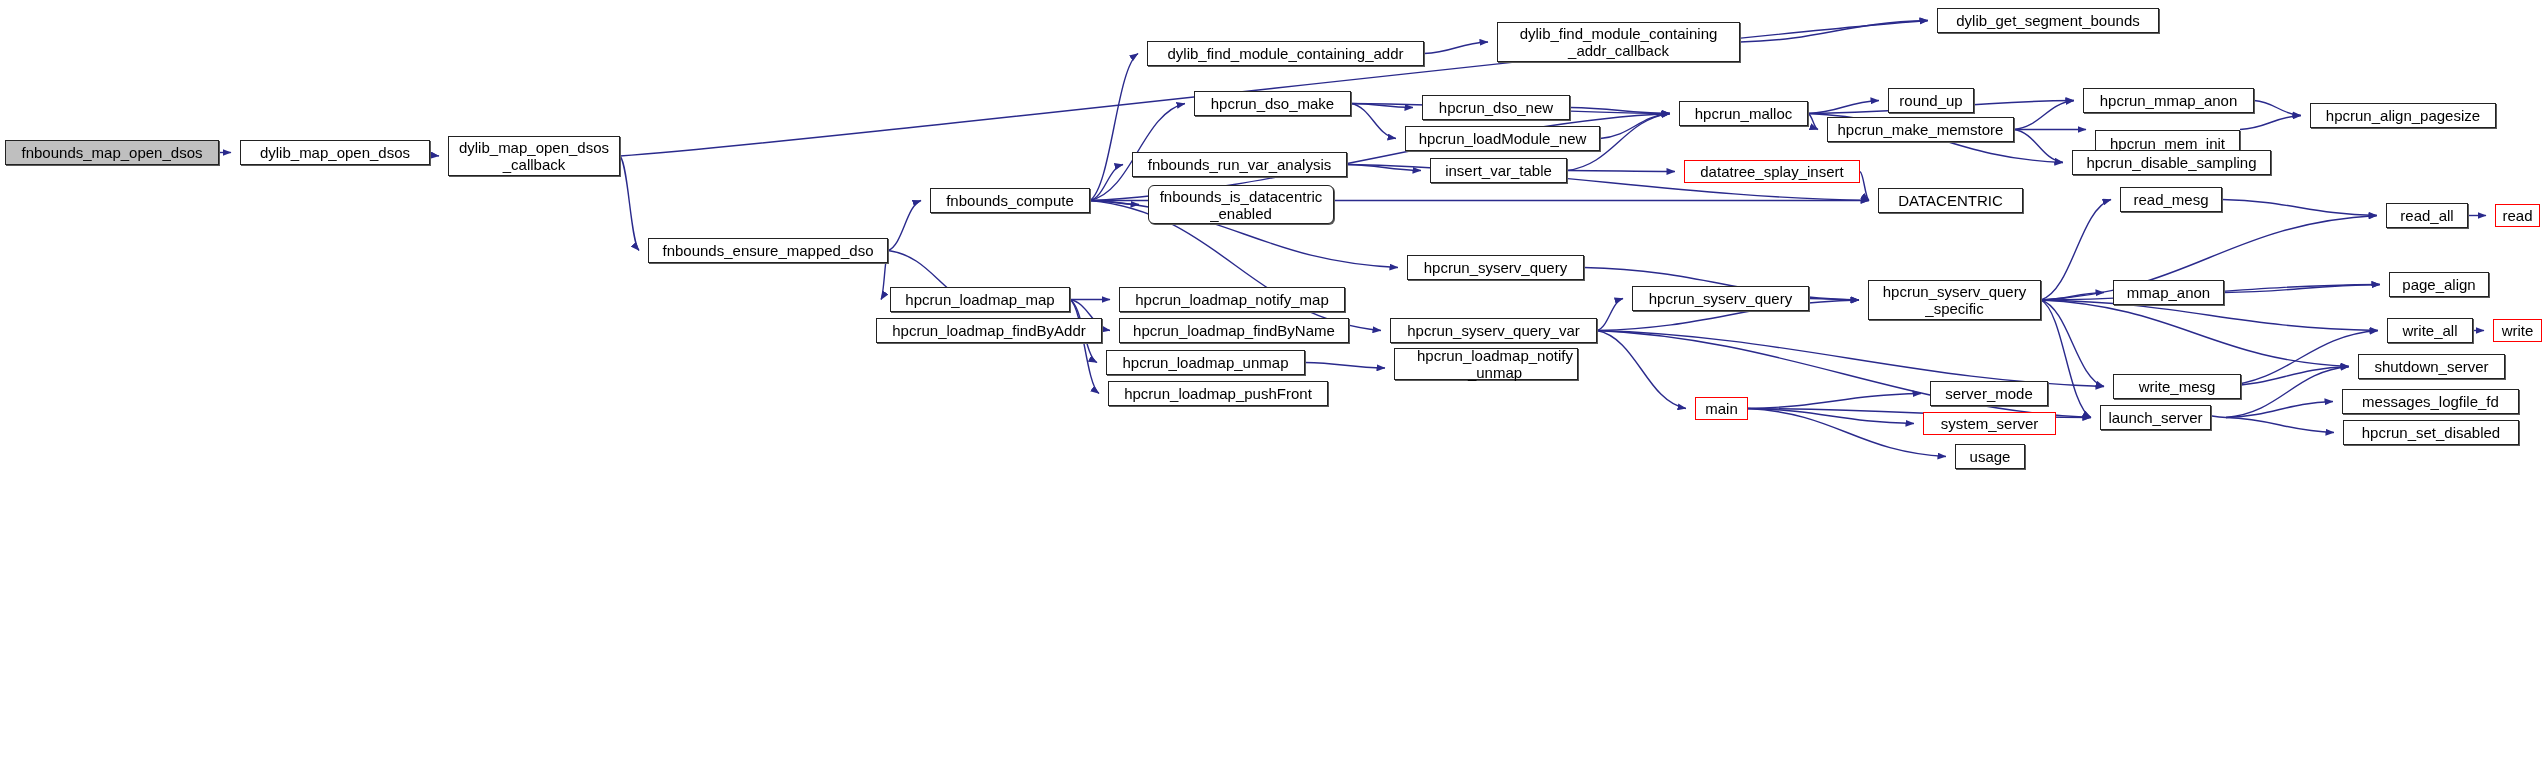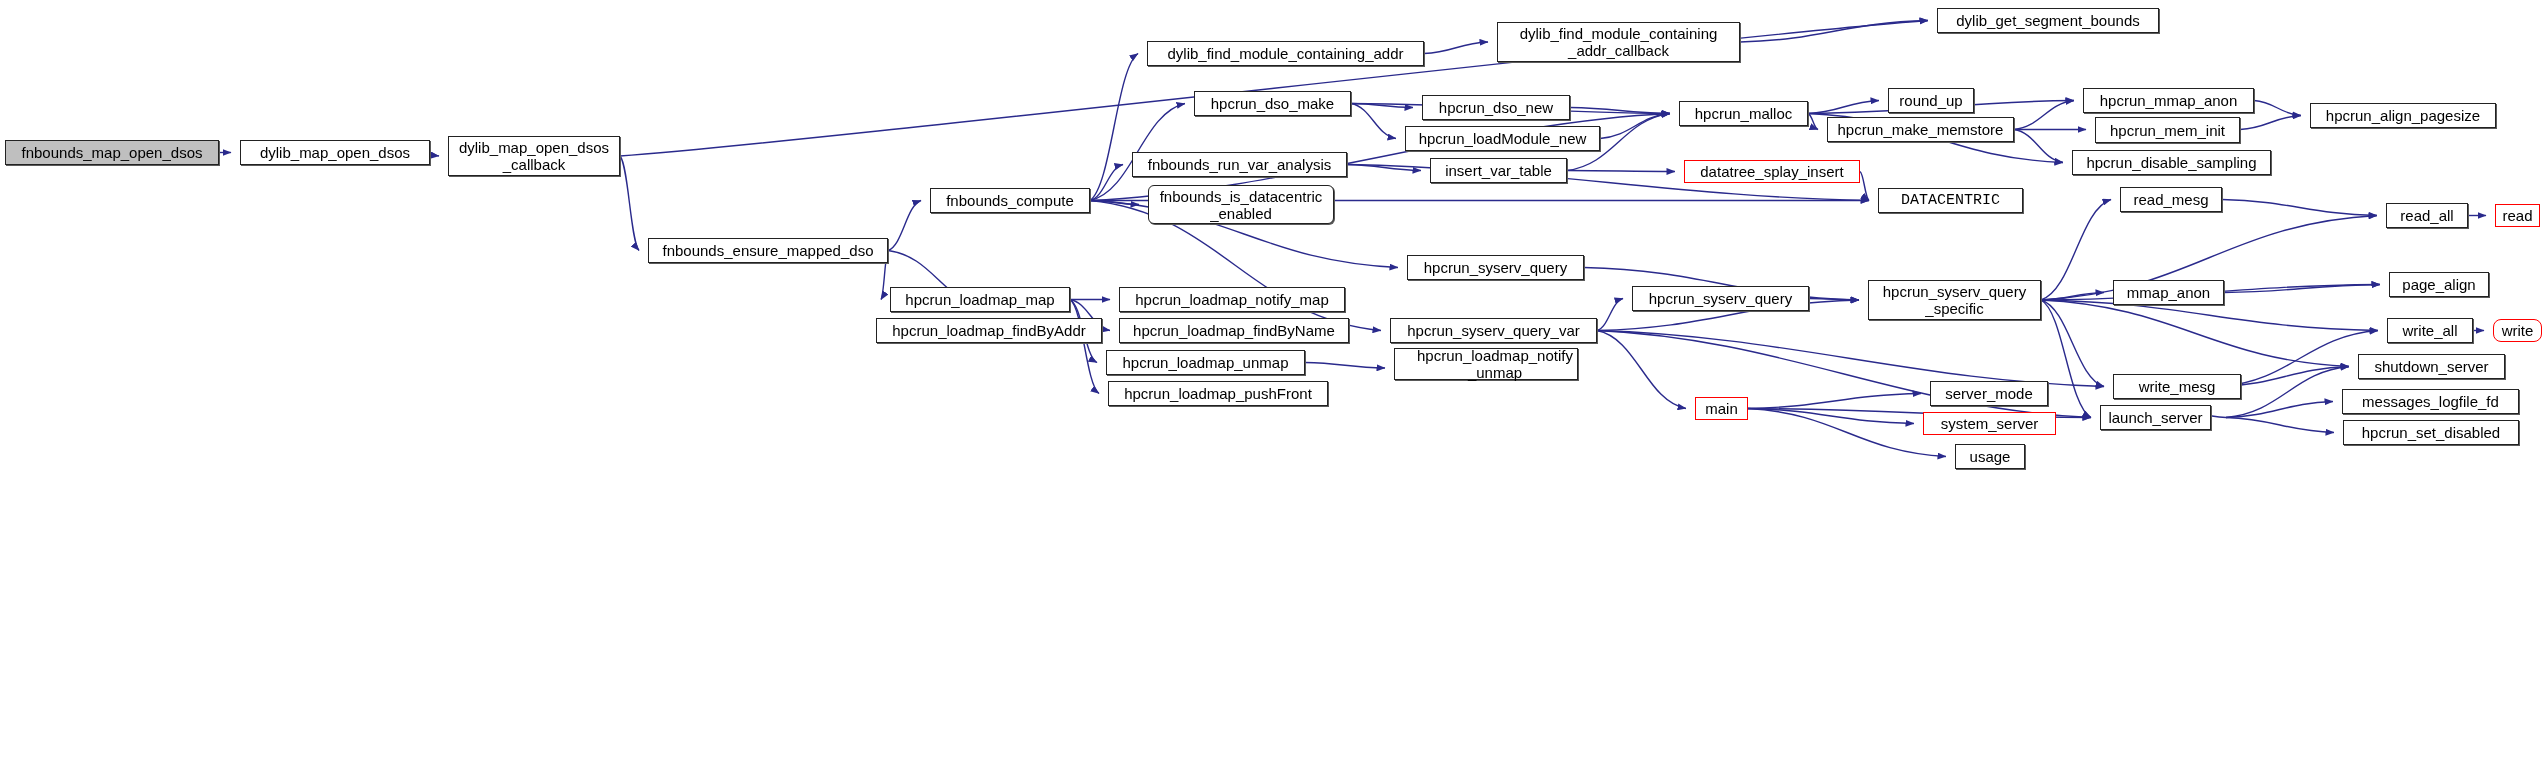--- a/index.html
+++ b/index.html
@@ -147,45 +147,45 @@
       <div class="node" style="left: 1497px; top: 22px; width: 243px; height: 40px;"><span class="node-label">dylib_find_module_containing
 _addr_callback</span></div>
       <div class="node" style="left: 1937px; top: 8px; width: 222px; height: 25px;"><span class="node-label">dylib_get_segment_bounds</span></div>
       <div class="node" style="left: 1194px; top: 91px; width: 157px; height: 25px;"><span class="node-label">hpcrun_dso_make</span></div>
       <div class="node" style="left: 1422px; top: 95px; width: 148px; height: 25px;"><span class="node-label">hpcrun_dso_new</span></div>
       <div class="node" style="left: 1405px; top: 126px; width: 195px; height: 25px;"><span class="node-label">hpcrun_loadModule_new</span></div>
       <div class="node" style="left: 1679px; top: 101px; width: 129px; height: 25px;"><span class="node-label">hpcrun_malloc</span></div>
       <div class="node" style="left: 1888px; top: 88px; width: 86px; height: 25px;"><span class="node-label">round_up</span></div>
       <div class="node" style="left: 1827px; top: 117px; width: 187px; height: 25px;"><span class="node-label">hpcrun_make_memstore</span></div>
       <div class="node" style="left: 2083px; top: 88px; width: 171px; height: 25px;"><span class="node-label">hpcrun_mmap_anon</span></div>
-      <div class="node" style="left: 2095px; top: 117px; width: 145px; height: 26px;"><span class="node-label">hpcrun_mem_init</span></div>
+      <div class="node" style="left: 2095px; top: 130px; width: 145px; height: 26px;"><span class="node-label">hpcrun_mem_init</span></div>
       <div class="node" style="left: 2310px; top: 103px; width: 186px; height: 25px;"><span class="node-label">hpcrun_align_pagesize</span></div>
       <div class="node" style="left: 2072px; top: 150px; width: 199px; height: 25px;"><span class="node-label">hpcrun_disable_sampling</span></div>
       <div class="node" style="left: 1132px; top: 152px; width: 215px; height: 25px;"><span class="node-label">fnbounds_run_var_analysis</span></div>
       <div class="node" style="left: 1430px; top: 158px; width: 137px; height: 25px;"><span class="node-label">insert_var_table</span></div>
       <div class="node extern" style="left: 1684px; top: 160px; width: 176px; height: 23px;"><span class="node-label">datatree_splay_insert</span></div>
       <div class="node" style="left: 1148px; top: 185px; width: 186px; height: 39px; border-radius: 6px;"><span class="node-label">fnbounds_is_datacentric
 _enabled</span></div>
-      <div class="node" style="left: 1878px; top: 188px; width: 145px; height: 25px; font-family: Liberation Mono, monospace;"><span class="node-label">DATACENTRIC</span></div>
+      <div class="node" style="left: 1878px; top: 188px; width: 145px; height: 25px;"><span class="node-label">DATACENTRIC</span></div>
       <div class="node" style="left: 2120px; top: 187px; width: 102px; height: 25px;"><span class="node-label">read_mesg</span></div>
       <div class="node" style="left: 2386px; top: 203px; width: 82px; height: 25px; justify-content: center;"><span class="node-label">read_all</span></div>
       <div class="node extern" style="left: 2495px; top: 204px; width: 45px; height: 23px;"><span class="node-label">read</span></div>
       <div class="node" style="left: 1407px; top: 255px; width: 177px; height: 25px;"><span class="node-label">hpcrun_syserv_query</span></div>
       <div class="node" style="left: 890px; top: 287px; width: 180px; height: 25px;"><span class="node-label">hpcrun_loadmap_map</span></div>
       <div class="node" style="left: 1119px; top: 287px; width: 226px; height: 25px;"><span class="node-label">hpcrun_loadmap_notify_map</span></div>
       <div class="node" style="left: 876px; top: 318px; width: 226px; height: 25px;"><span class="node-label">hpcrun_loadmap_findByAddr</span></div>
       <div class="node" style="left: 1119px; top: 318px; width: 230px; height: 25px;"><span class="node-label">hpcrun_loadmap_findByName</span></div>
       <div class="node" style="left: 1632px; top: 286px; width: 177px; height: 25px;"><span class="node-label">hpcrun_syserv_query</span></div>
       <div class="node" style="left: 1868px; top: 280px; width: 173px; height: 40px;"><span class="node-label">hpcrun_syserv_query
 _specific</span></div>
       <div class="node" style="left: 2113px; top: 280px; width: 111px; height: 25px;"><span class="node-label">mmap_anon</span></div>
       <div class="node" style="left: 2389px; top: 272px; width: 100px; height: 25px;"><span class="node-label">page_align</span></div>
       <div class="node" style="left: 1390px; top: 318px; width: 207px; height: 25px;"><span class="node-label">hpcrun_syserv_query_var</span></div>
       <div class="node" style="left: 2387px; top: 318px; width: 86px; height: 25px;"><span class="node-label">write_all</span></div>
-      <div class="node extern" style="left: 2493px; top: 319px; width: 49px; height: 23px; border-radius: 8px;"><span class="node-label">write</span></div>
+      <div class="node extern" style="left: 2493px; top: 319px; width: 49px; height: 23px;"><span class="node-label">write</span></div>
       <div class="node" style="left: 1106px; top: 350px; width: 199px; height: 25px;"><span class="node-label">hpcrun_loadmap_unmap</span></div>
       <div class="node" style="left: 1394px; top: 348px; width: 184px; height: 32px; padding-left: 18px;"><span class="node-label">hpcrun_loadmap_notify
 _unmap</span></div>
       <div class="node" style="left: 2358px; top: 354px; width: 147px; height: 25px;"><span class="node-label">shutdown_server</span></div>
       <div class="node" style="left: 2113px; top: 374px; width: 128px; height: 25px;"><span class="node-label">write_mesg</span></div>
       <div class="node" style="left: 1108px; top: 381px; width: 220px; height: 25px;"><span class="node-label">hpcrun_loadmap_pushFront</span></div>
       <div class="node" style="left: 2342px; top: 389px; width: 177px; height: 25px; text-align: right;"><span class="node-label">messages_logfile_fd</span></div>
       <div class="node" style="left: 1930px; top: 381px; width: 118px; height: 25px;"><span class="node-label">server_mode</span></div>
       <div class="node extern" style="left: 1695px; top: 397px; width: 53px; height: 23px;"><span class="node-label">main</span></div>
       <div class="node" style="left: 2100px; top: 405px; width: 111px; height: 25px;"><span class="node-label">launch_server</span></div>

